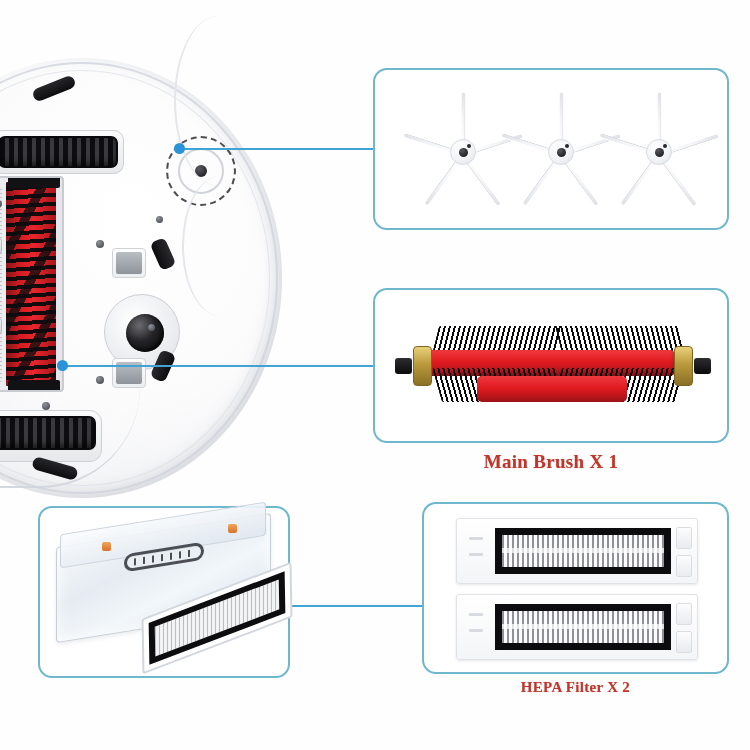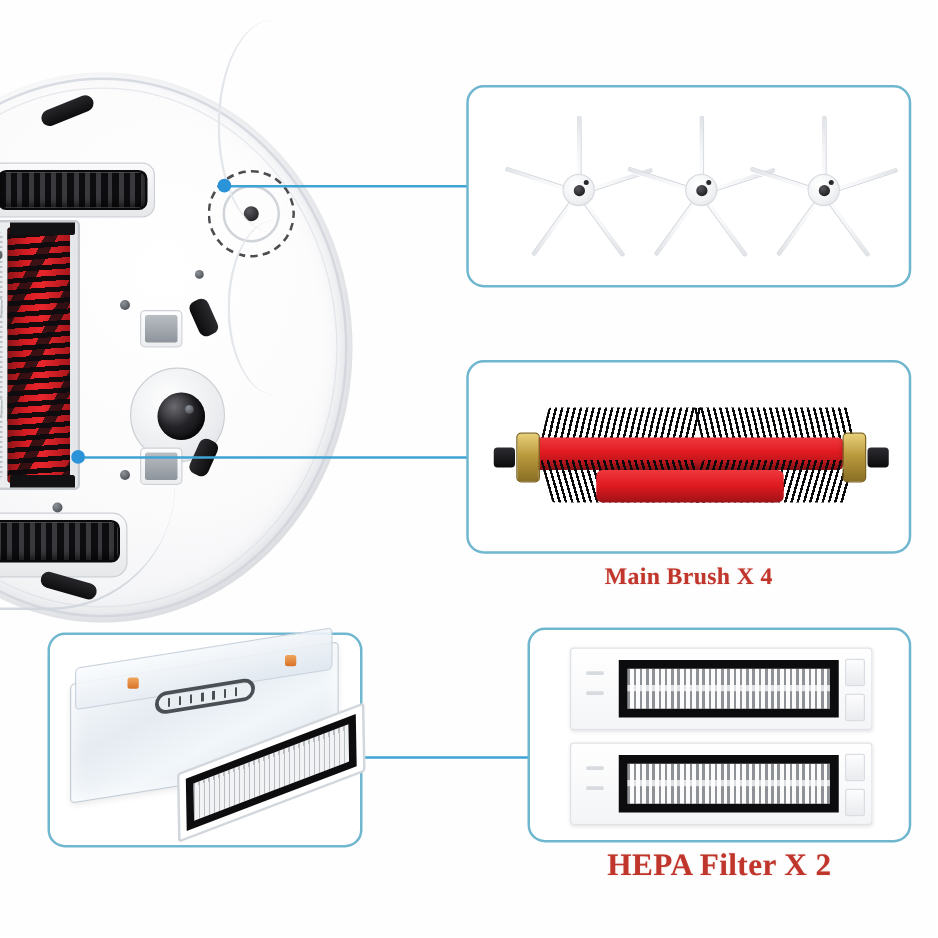--- a/index.html
+++ b/index.html
@@ -565,21 +565,21 @@
       <div class="mb-tuft" style="left:166px; top:48px; width:124px; height:34px; transform:skewX(-16deg);"></div>
 
       <div class="mb-core2"></div>
 
       <div class="mb-cap" style="left:22px; top:26px;"></div>
       <div class="mb-axle" style="left:4px; top:38px;"></div>
       <div class="mb-cap" style="left:283px; top:26px;"></div>
       <div class="mb-axle" style="left:303px; top:38px;"></div>
     </div>
   </div>
-  <div class="caption" style="left:373px; top:451px; width:356px; font-size:19px;">Main Brush X 4</div>
+  <div class="caption" style="left:373px; top:451px; width:356px; font-size:19px;">Main Brush X 1</div>
 
   <div class="panel" style="left:38px; top:506px; width:252px; height:172px;">
     <div class="bin" style="left:6px; top:4px; width:240px; height:160px;">
       <div class="bin-body"></div>
       <div class="bin-top"></div>
       <div class="bin-handle"></div>
       <div class="bin-handle-lines"></div>
       <div class="bin-tab" style="left:56px; top:30px;"></div>
       <div class="bin-tab" style="left:182px; top:12px;"></div>
 
@@ -600,15 +600,15 @@
     </div>
 
     <div class="hepa" style="left:32px; top:90px; width:242px; height:66px;">
       <div class="hepa-mark" style="top:18px;"></div>
       <div class="hepa-mark" style="top:34px;"></div>
       <div class="hepa-media"></div>
       <div class="hepa-tab" style="top:8px; height:22px;"></div>
       <div class="hepa-tab" style="top:36px; height:22px;"></div>
     </div>
   </div>
-  <div class="caption" style="left:422px; top:679px; width:307px; font-size:25px;">HEPA Filter X 2</div>
+  <div class="caption" style="left:422px; top:679px; width:307px; font-size:15px;">HEPA Filter X 2</div>
 
 </div>
 
 </body></html>

